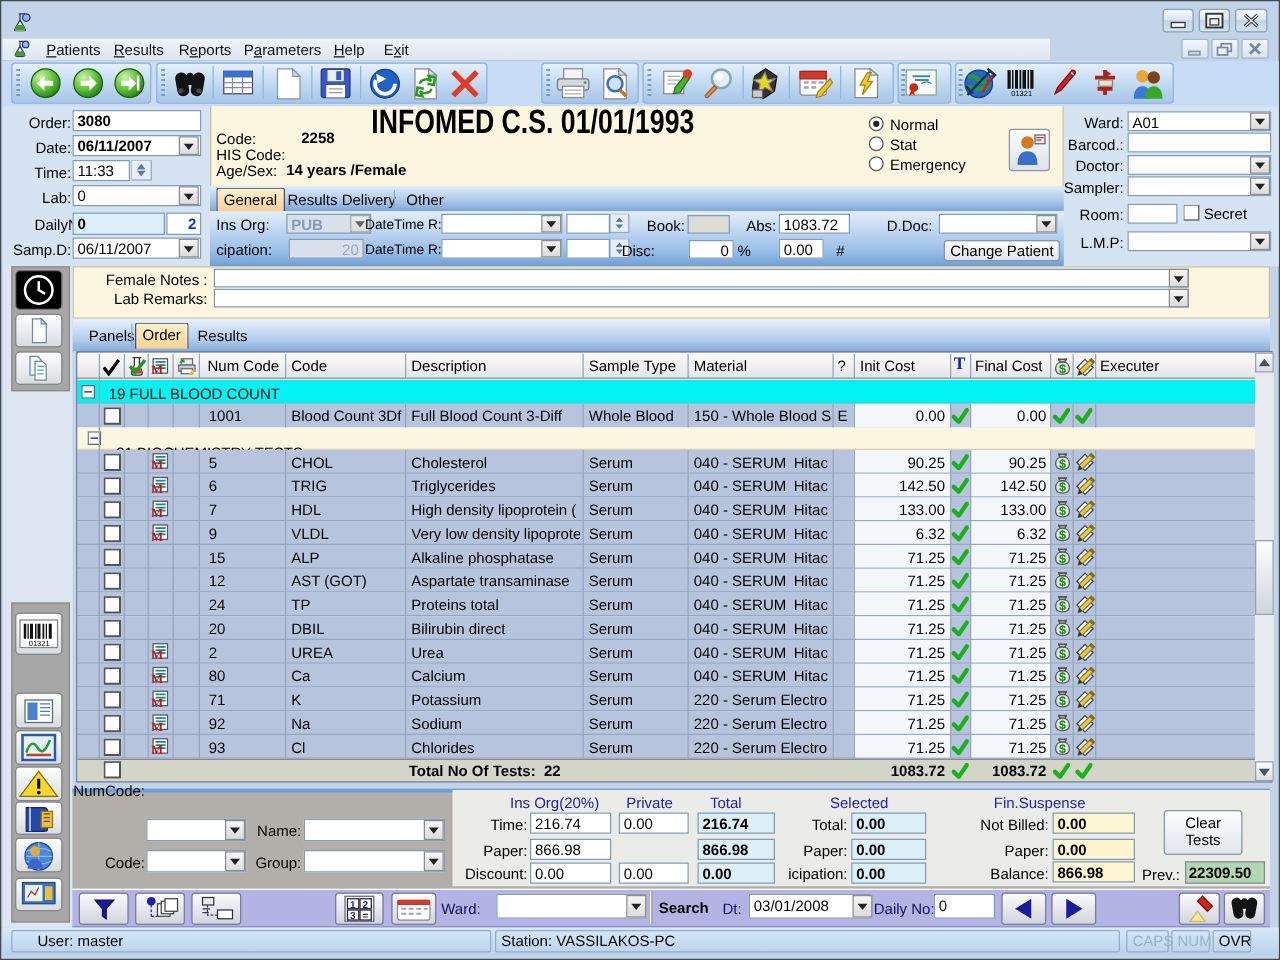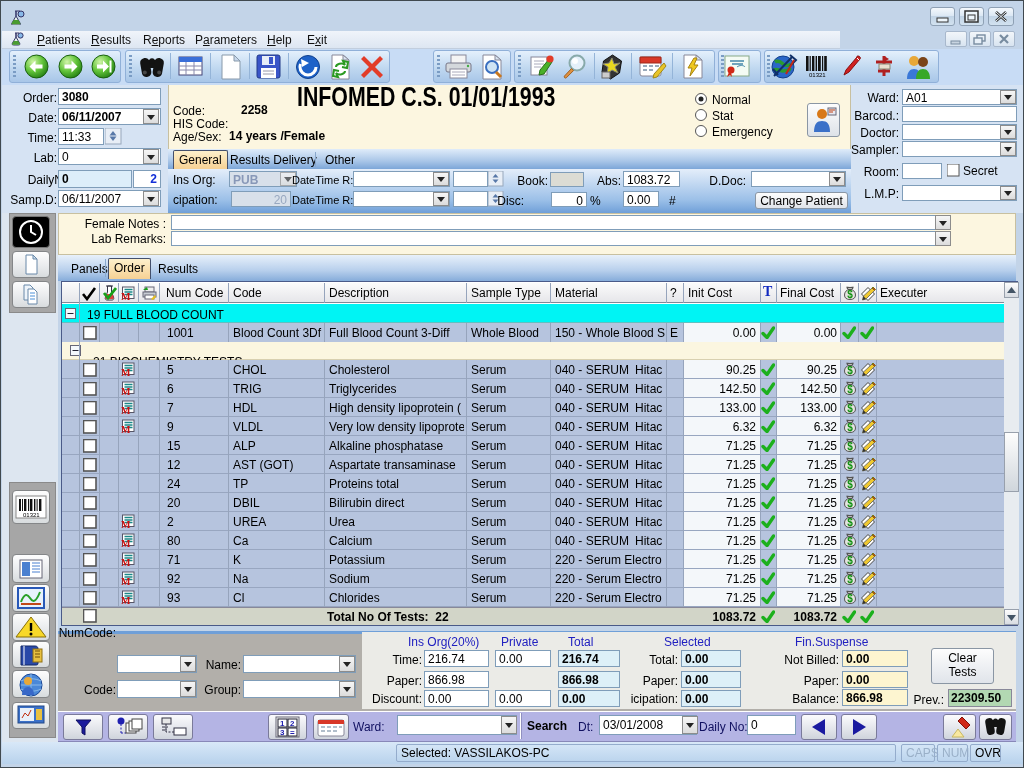--- a/index.html
+++ b/index.html
@@ -1116,18 +1116,19 @@
       </svg></div>
 <div class="lbtn" style="left:978px;width:33px"><svg width="31" height="24">
         <g fill="#131313">
           <rect x="6" y="3" width="8" height="17" rx="4" transform="rotate(-10 10 11.5)"></rect>
           <rect x="17" y="3" width="8" height="17" rx="4" transform="rotate(10 21 11.5)"></rect>
           <rect x="12" y="5" width="7" height="7"></rect>
           <circle cx="15.5" cy="6" r="2.4"></circle>
         </g>
       </svg></div>
 <div id="statusbar">
-<div class="spanel" style="left:394px;width:500px">Selected: VASSILAKOS-PC</div>
+<div class="spanel" style="left:7px;width:384px;padding-left:20px">User: master</div>
+<div class="spanel" style="left:394px;width:500px">Station: VASSILAKOS-PC</div>
 <div class="spanel" style="left:899px;width:34px;color:#9ab0c8">CAPS</div>
 <div class="spanel" style="left:935px;width:31px;color:#9ab0c8">NUM</div>
 <div class="spanel" style="left:968px;width:31px">OVR</div>
 </div>
 </div>
 
 </body></html>

